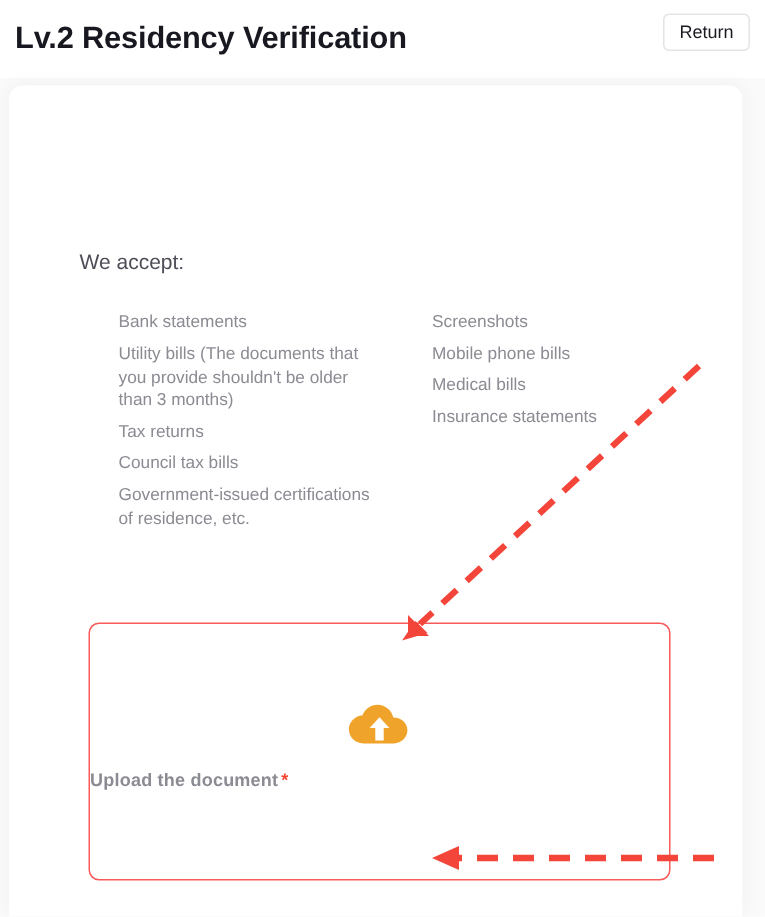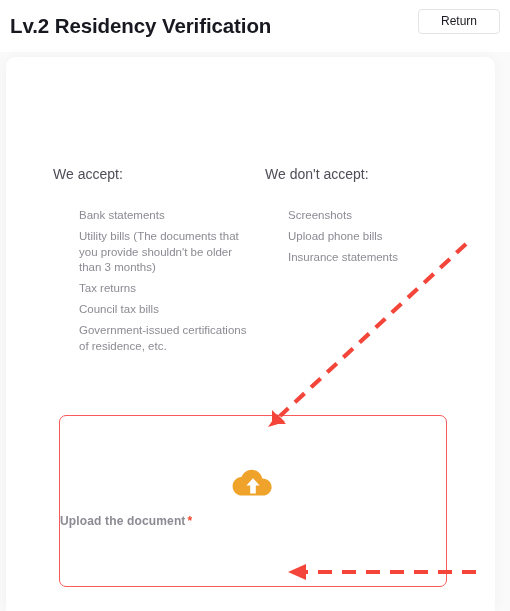--- a/index.html
+++ b/index.html
@@ -39,21 +39,21 @@
     font-size: 20.5px;
     font-weight: bold;
     color: #181820;
     letter-spacing: -0.1px;
     white-space: nowrap;
   }
   #return-button {
     position: absolute;
     right: 10px;
     top: 9px;
-    width: 82px;
+    width: 58px;
     height: 25px;
     border: 1px solid #e3e3e8;
     border-radius: 4px;
     background: #ffffff;
     color: #1a1a22;
     font-size: 12px;
     font-family: "Liberation Sans", sans-serif;
     line-height: 23px;
     text-align: center;
     cursor: pointer;
@@ -154,33 +154,33 @@
 
   <div id="header">
     <div id="page-title">Lv.2 Residency Verification</div>
     <button id="return-button">Return</button>
   </div>
 
   <div id="card">
 
     <div class="col-heading" id="accept-heading">We accept:</div>
 
-    <div class="col-heading" id="reject-heading">We don't accept:</div>
 
     <ul class="doc-list" id="accept-list">
       <li>Bank statements</li>
       <li>Utility bills (The documents that you provide shouldn't be older than 3 months)</li>
       <li>Tax returns</li>
       <li>Council tax bills</li>
       <li>Government-issued certifications of residence, etc.</li>
     </ul>
 
     <ul class="doc-list" id="reject-list">
       <li>Screenshots</li>
-      <li>Upload phone bills</li>
+      <li>Mobile phone bills</li>
+      <li>Medical bills</li>
       <li>Insurance statements</li>
     </ul>
 
     <div id="upload-dropzone">
       <div id="upload-inner">
         <svg id="cloud-upload-icon" width="42" height="34" viewBox="0 0 42 34">
           <path d="M30.2 10.4c-1.0-4.9-5.3-8.6-10.5-8.6-4.6 0-8.5 2.9-10.0 7.0
                    C4.3 9.4 0.6 13.4 0.6 18.2c0 5.2 4.3 9.4 9.6 9.4h20.4
                    c4.9 0 9.0-3.9 9.0-8.7 0-4.6-3.7-8.4-9.4-8.5z" fill="#f0a32a"></path>
           <path d="M21.0 10.2 L27.6 17.4 L23.8 17.4 L23.8 25.6 L18.2 25.6

